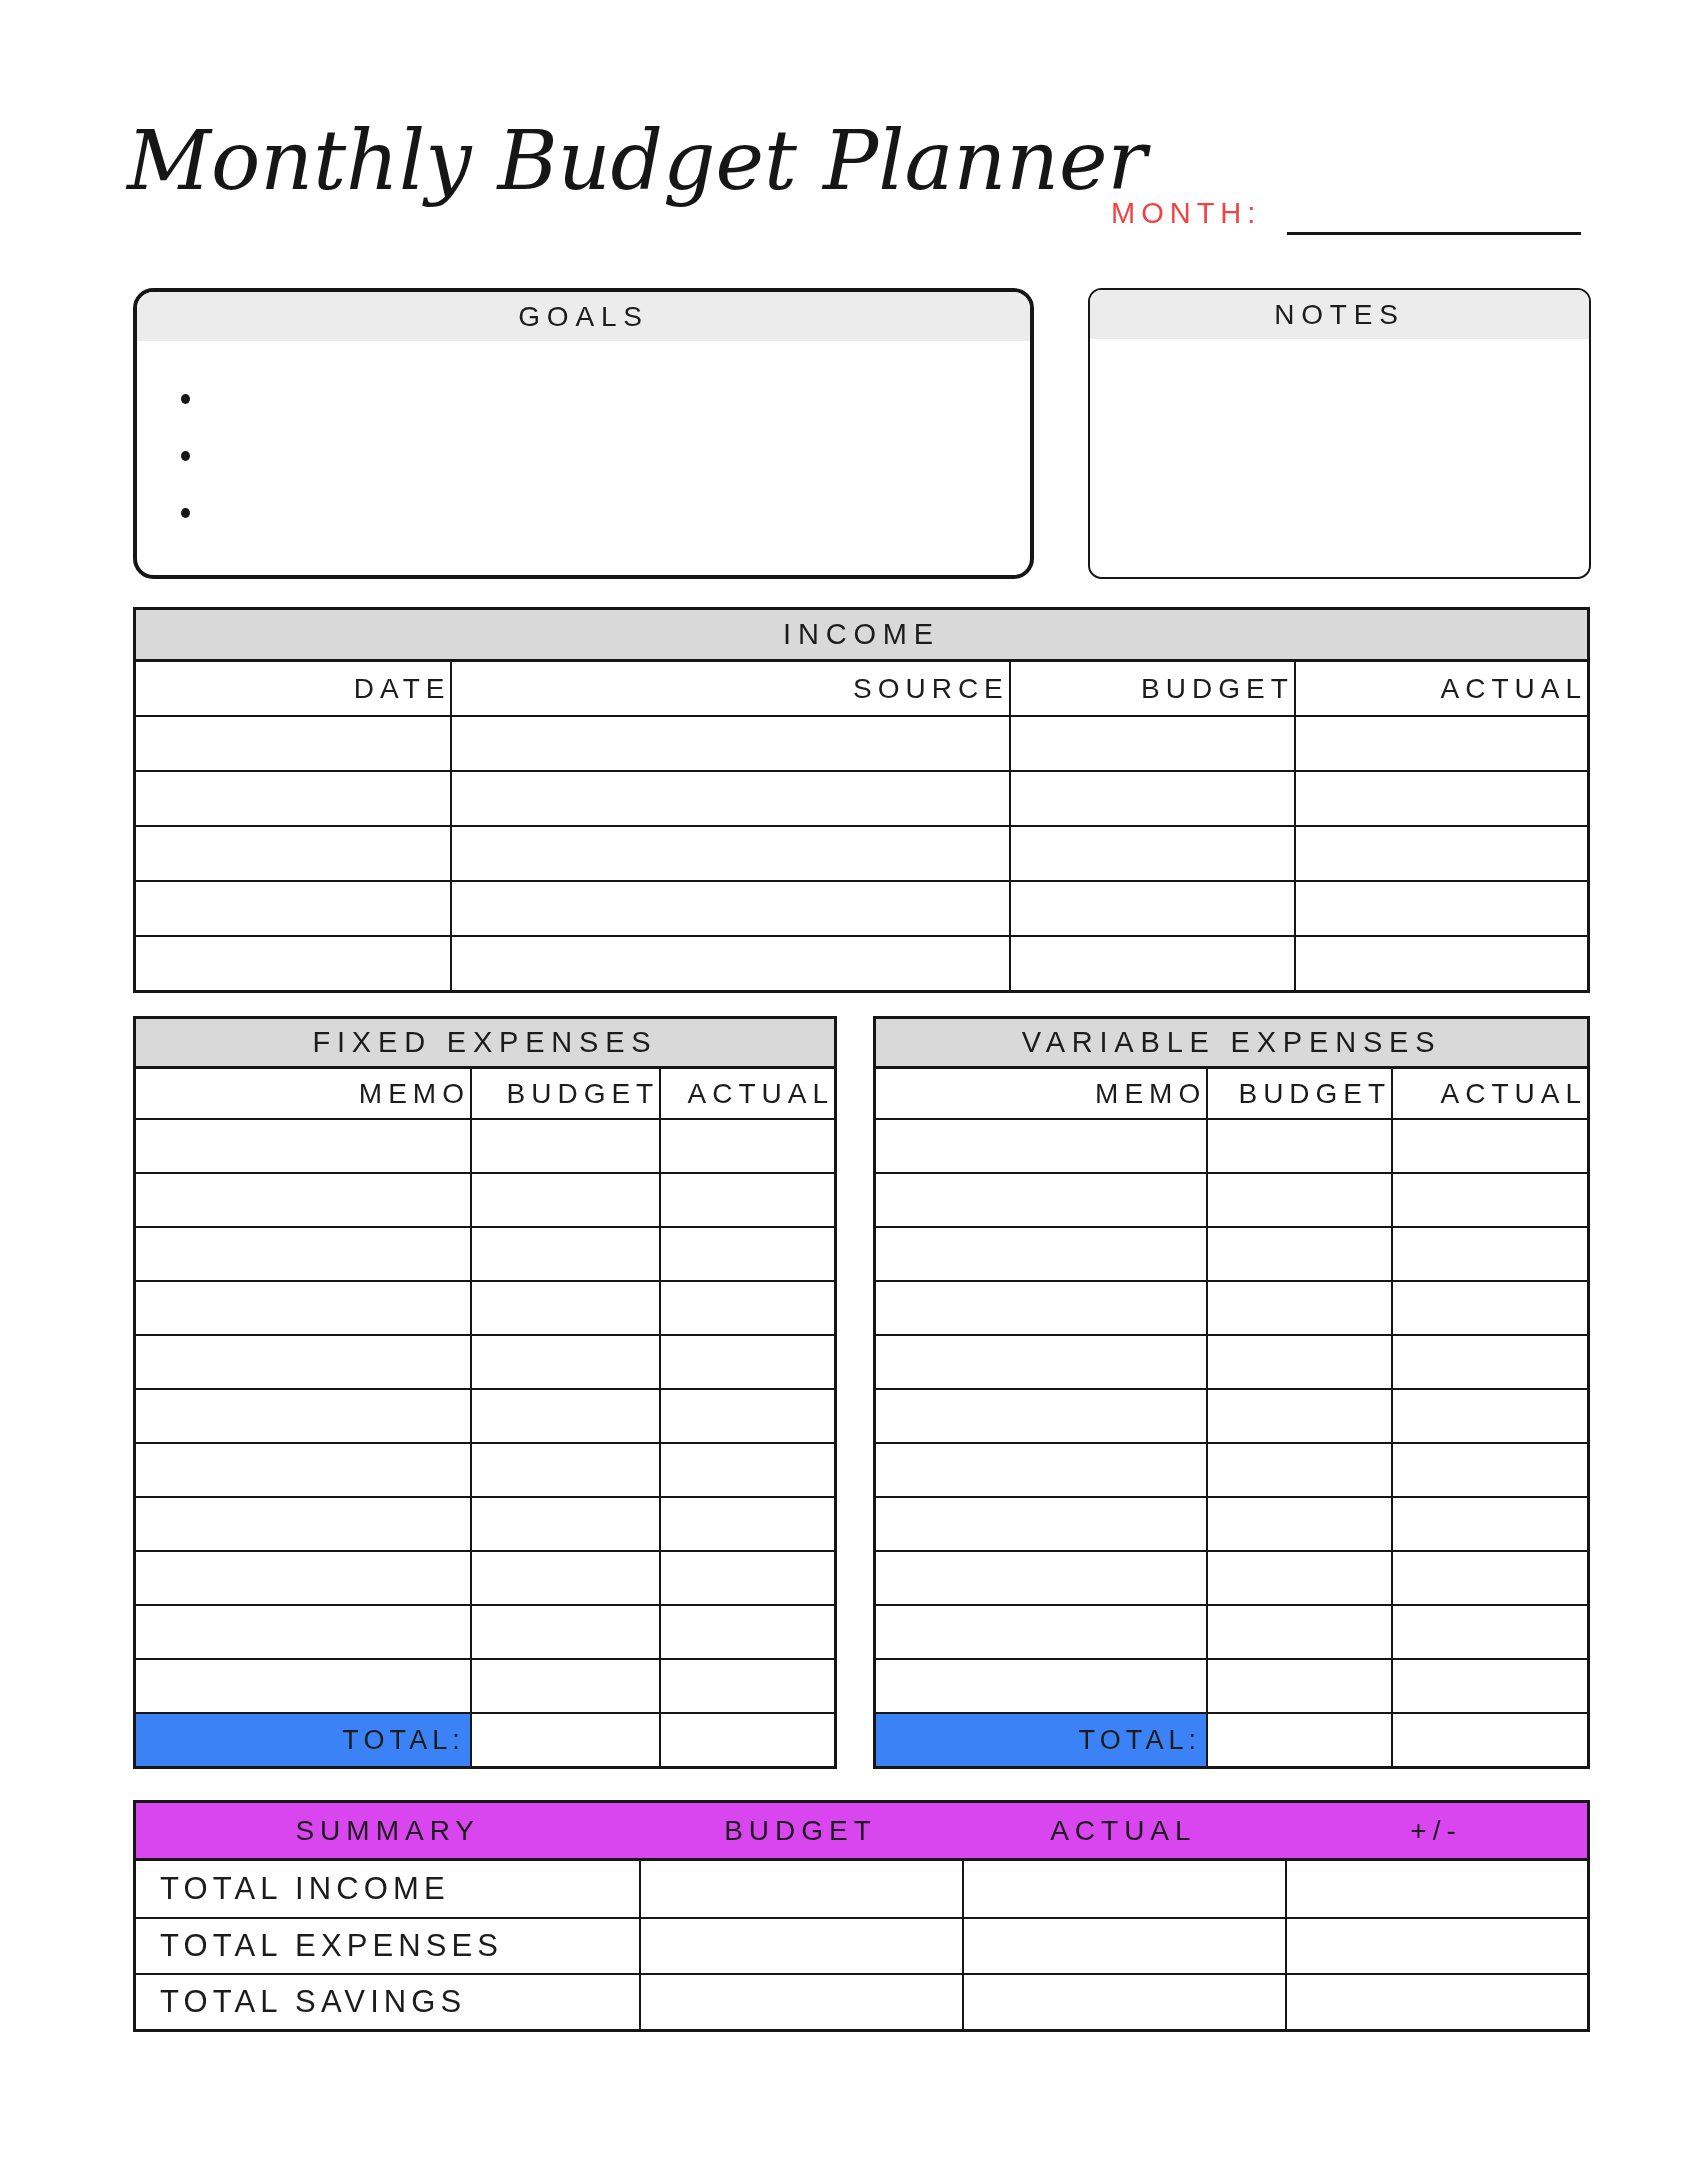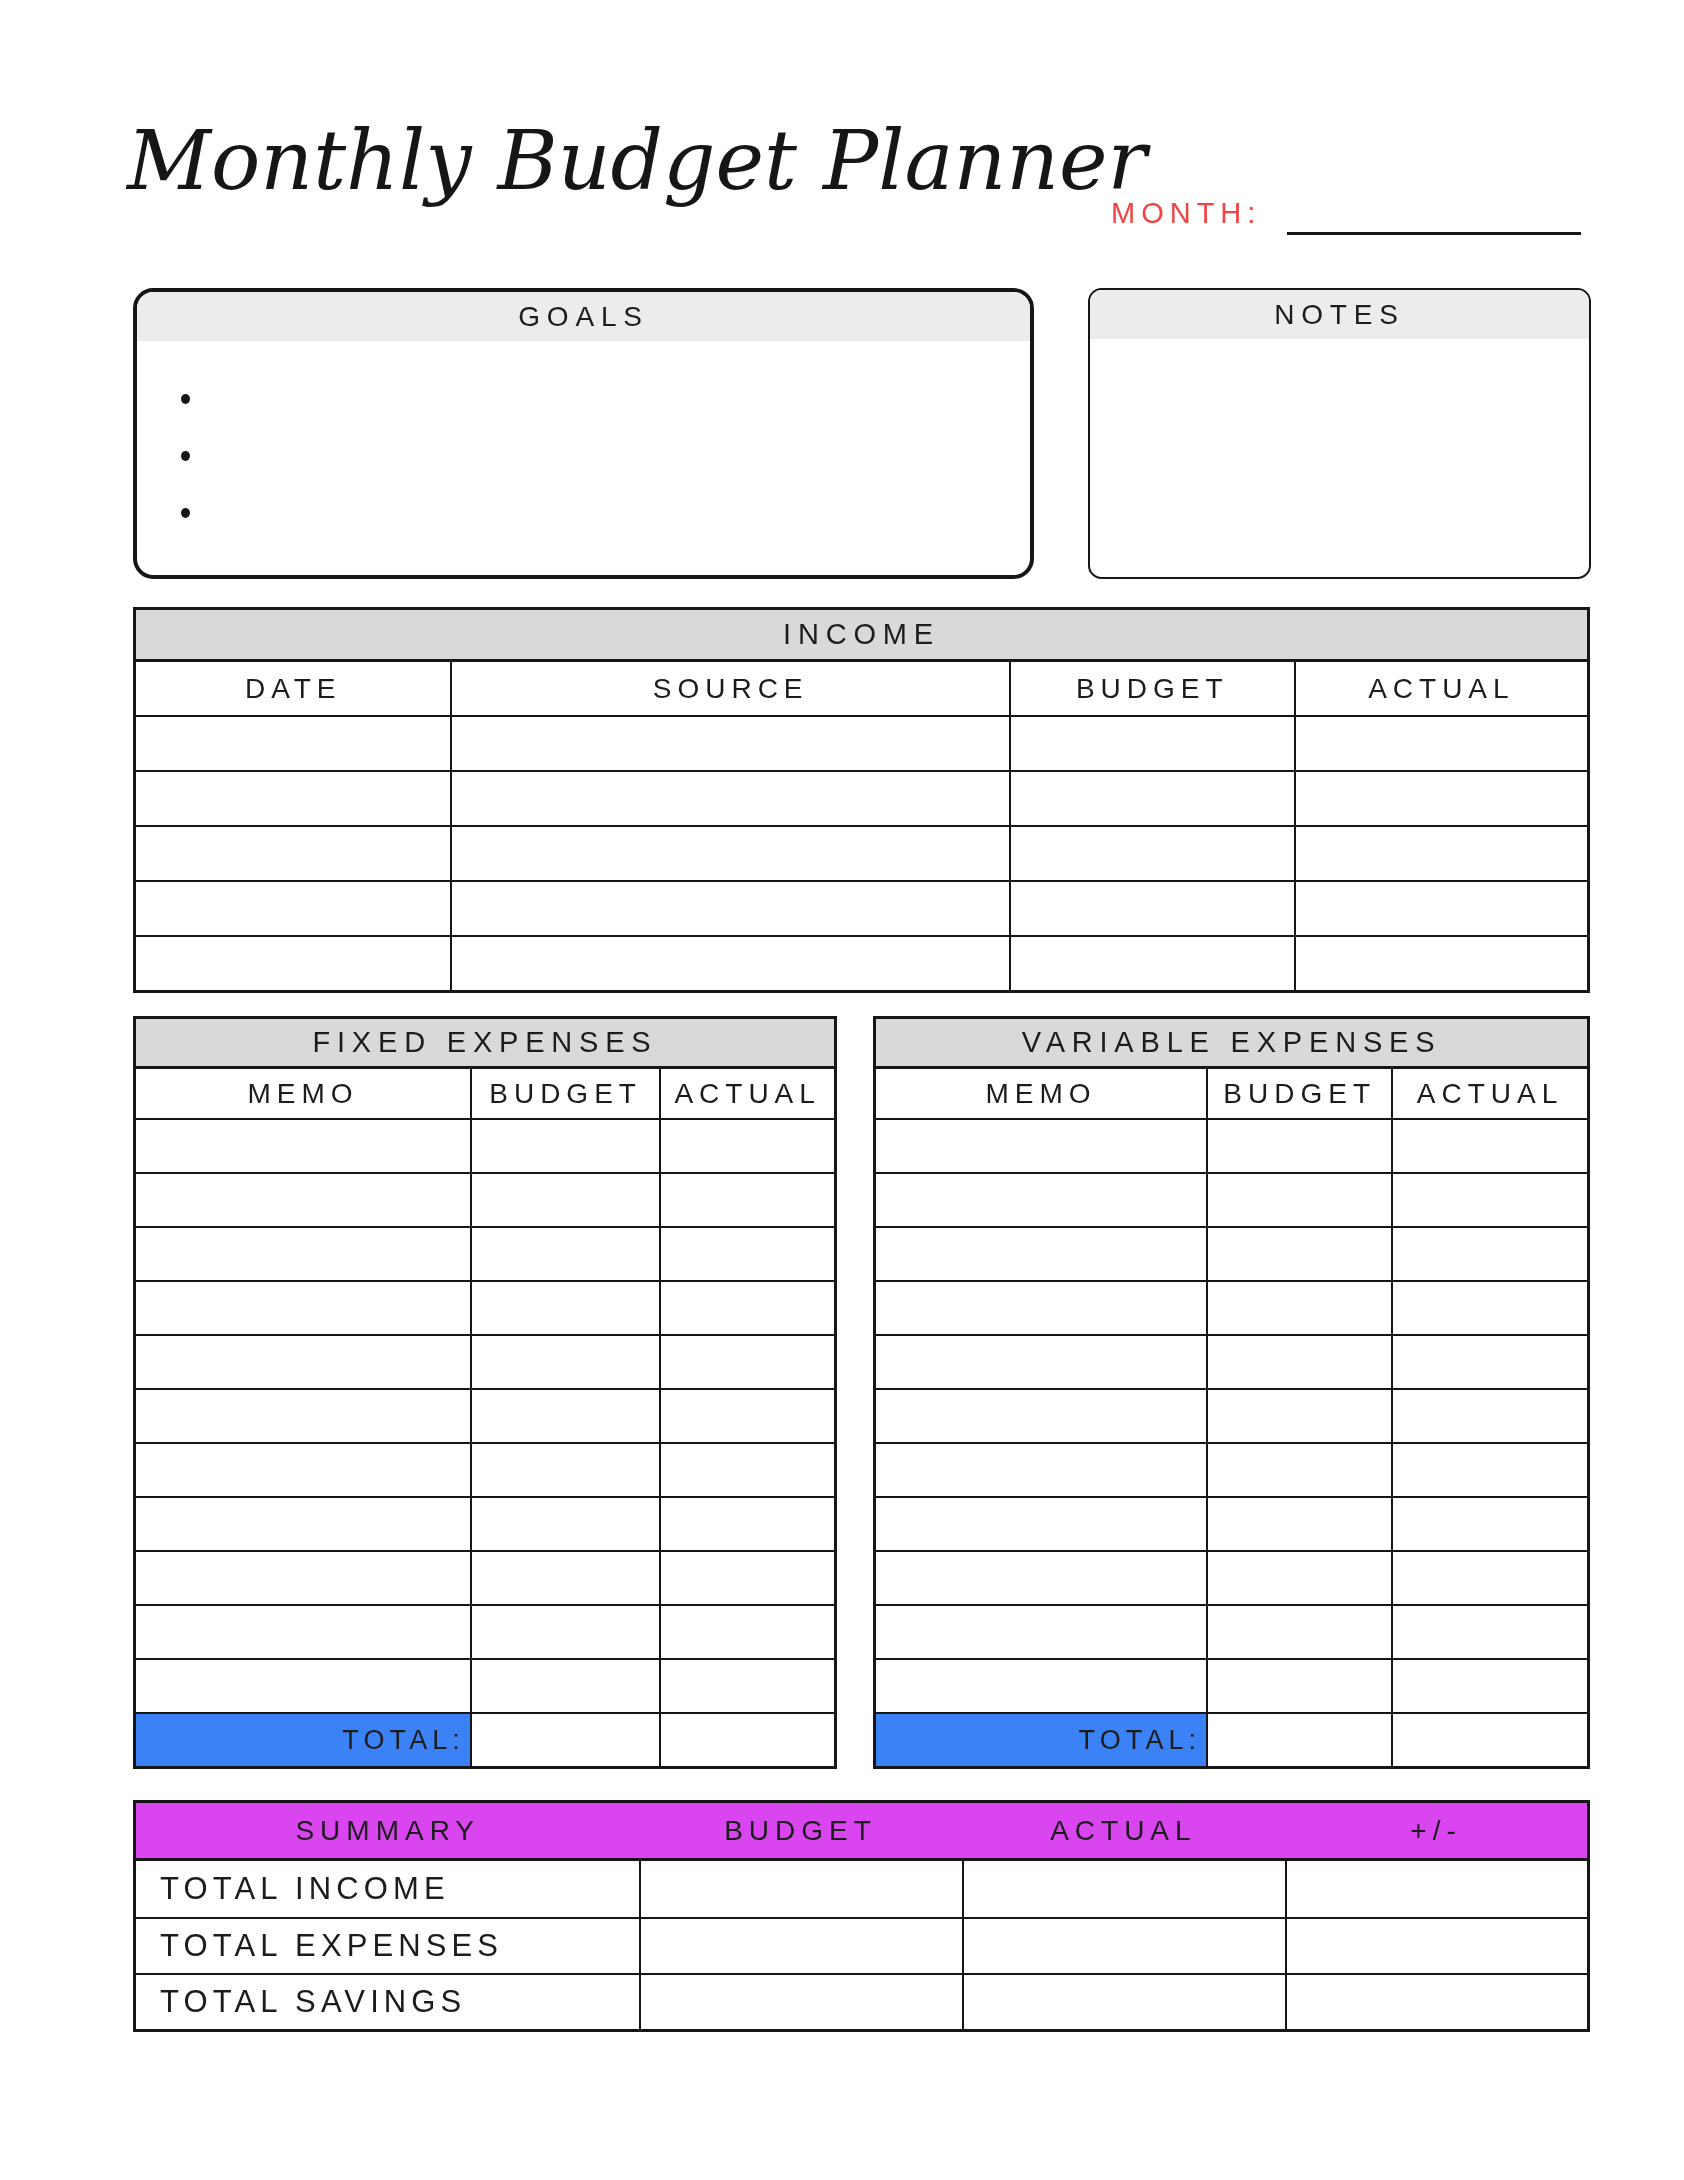--- a/index.html
+++ b/index.html
@@ -100,21 +100,21 @@
   .tbl .band td {
     background: #d9d9d9;
     border-bottom: 3.4px solid #161616;
     text-align: center;
     font-size: 29px;
     letter-spacing: 6.8px;
     font-weight: 400;
   }
   .tbl th {
     background: #ffffff;
-    text-align: center;
+    text-align: right;
     font-weight: 400;
     font-size: 28px;
     letter-spacing: 6px;
   }
   .income-wrap   { position: absolute; left: 117px;  top: 607px;  width: 1457px; }
   .fixed-wrap    { position: absolute; left: 117px;  top: 1016px; width: 704px; }
   .variable-wrap { position: absolute; left: 857px; top: 1016px; width: 717px; }
 
   .income .band td { height: 49px; }
   .income th { height: 53px; }

